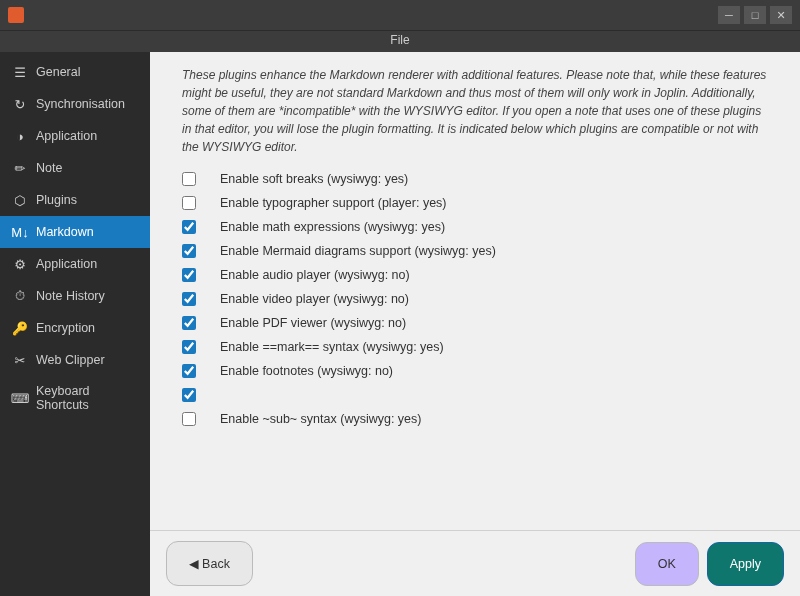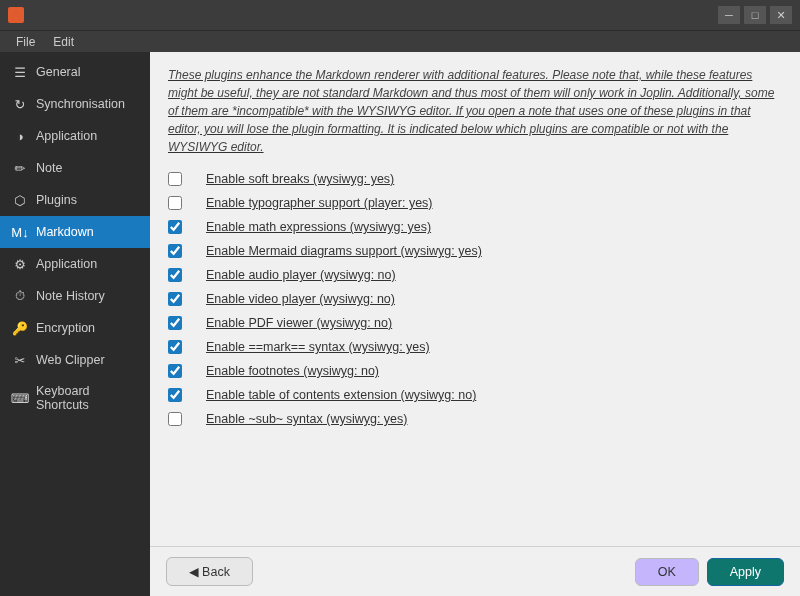--- a/index.html
+++ b/index.html
@@ -64,20 +64,21 @@
     
     .menu-bar {
       background: #3c3c3c;
       height: 22px;
       display: flex;
       align-items: center;
       padding: 0 8px;
       gap: 2px;
       flex-shrink: 0;
       border-top: 1px solid #2b2b2b;
+      flex-direction: column;
     }
     .menu-item {
       color: #ccc;
       font-size: 12px;
       padding: 2px 8px;
       cursor: pointer;
     }
 
     
     .main {
@@ -120,24 +121,23 @@
     
     .content {
       flex: 1;
       background: #f0f0f0;
       display: flex;
       flex-direction: column;
       overflow: hidden;
     }
     .content-body {
       flex: 1;
-      padding: 14px 18px;
+      padding: 14px 32px;
       overflow-y: auto;
       color: #333;
-      text-decoration: underline;
     }
     .description {
       font-size: 12px;
       color: #444;
       line-height: 1.5;
       margin-bottom: 16px;
       font-style: italic;
     }
     .description em {
       font-style: italic;
@@ -166,25 +166,25 @@
       background: #f0f0f0;
       padding: 10px 16px;
       display: flex;
       align-items: center;
       justify-content: flex-end;
       gap: 8px;
       border-top: 1px solid #d0d0d0;
       flex-shrink: 0;
     }
     .btn {
-      padding: 6px 22px;
+      padding: 14px 22px;
       font-size: 12.5px;
       border: 1px solid #bbb;
       cursor: pointer;
-      border-radius: 6px;
+      border-radius: 12px;
     }
     .btn-back {
       background: #e8e8e8;
       color: #333;
       display: flex;
       align-items: center;
       gap: 4px;
       margin-right: auto;
     }
     .btn-ok {
@@ -307,21 +307,20 @@
           <div class="plugin-option">
             <input type="checkbox" id="cb-mark-syntax" checked="" style="">
             <label for="cb-mark-syntax">Enable ==mark== syntax (wysiwyg: yes)</label>
           </div>
           <div class="plugin-option">
             <input type="checkbox" id="cb-footnotes" checked="" style="">
             <label for="cb-footnotes">Enable footnotes (wysiwyg: no)</label>
           </div>
           <div class="plugin-option">
             <input type="checkbox" id="cb-toc" checked="" style="">
-            <label for="cb-toc">Enable table of contents extension (wysiwyg: no)</label>
           </div>
           <div class="plugin-option">
             <input type="checkbox" id="cb-sub-syntax" style="">
             <label for="cb-sub-syntax">Enable ~sub~ syntax (wysiwyg: yes)</label>
           </div>
         </div>
     </div>
     <div class="button-bar">
       <button class="btn btn-back">◀ Back</button>
       <button class="btn btn-ok">OK</button>

